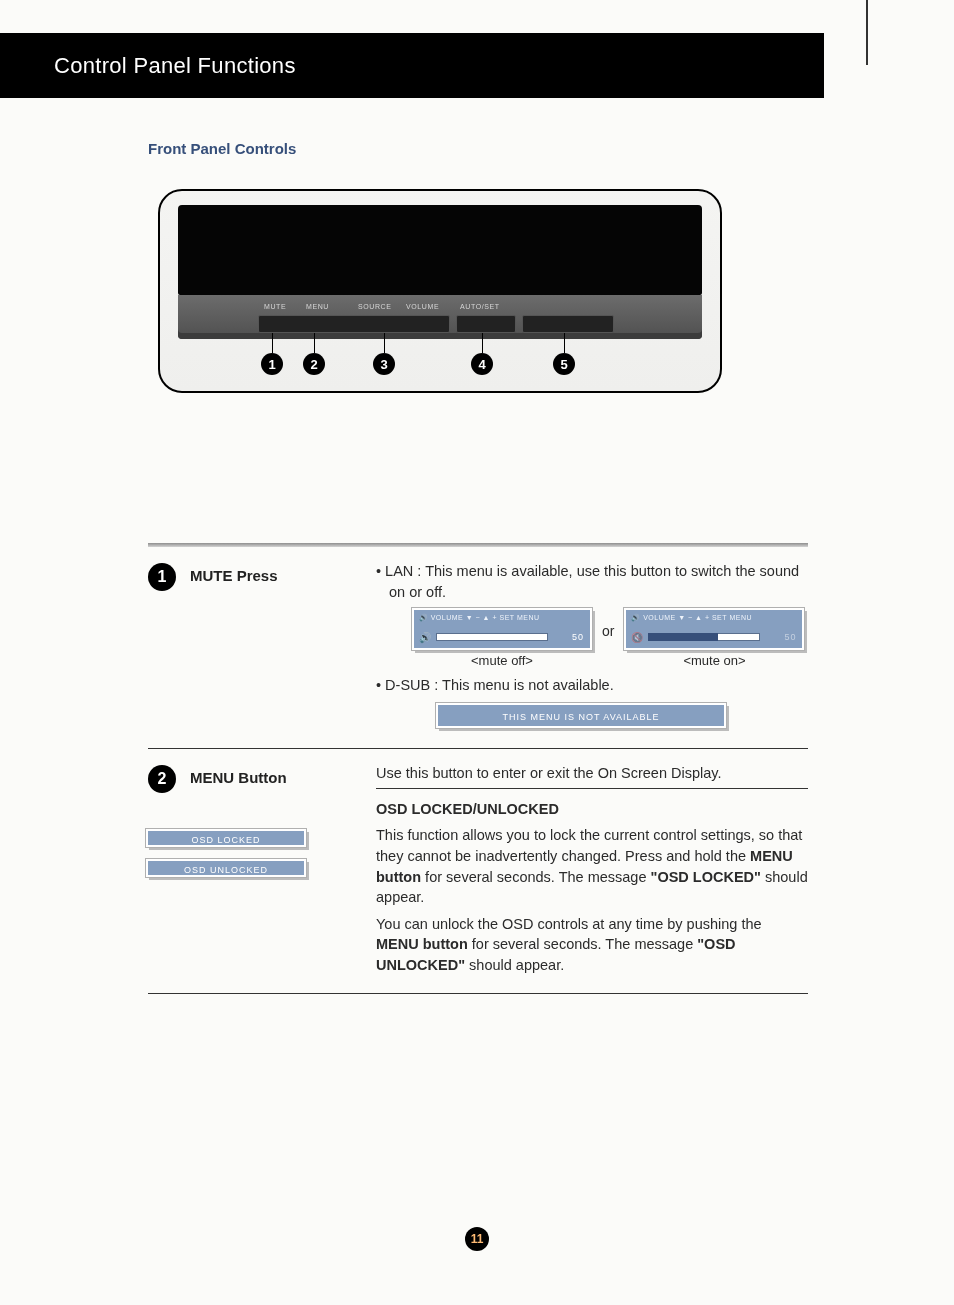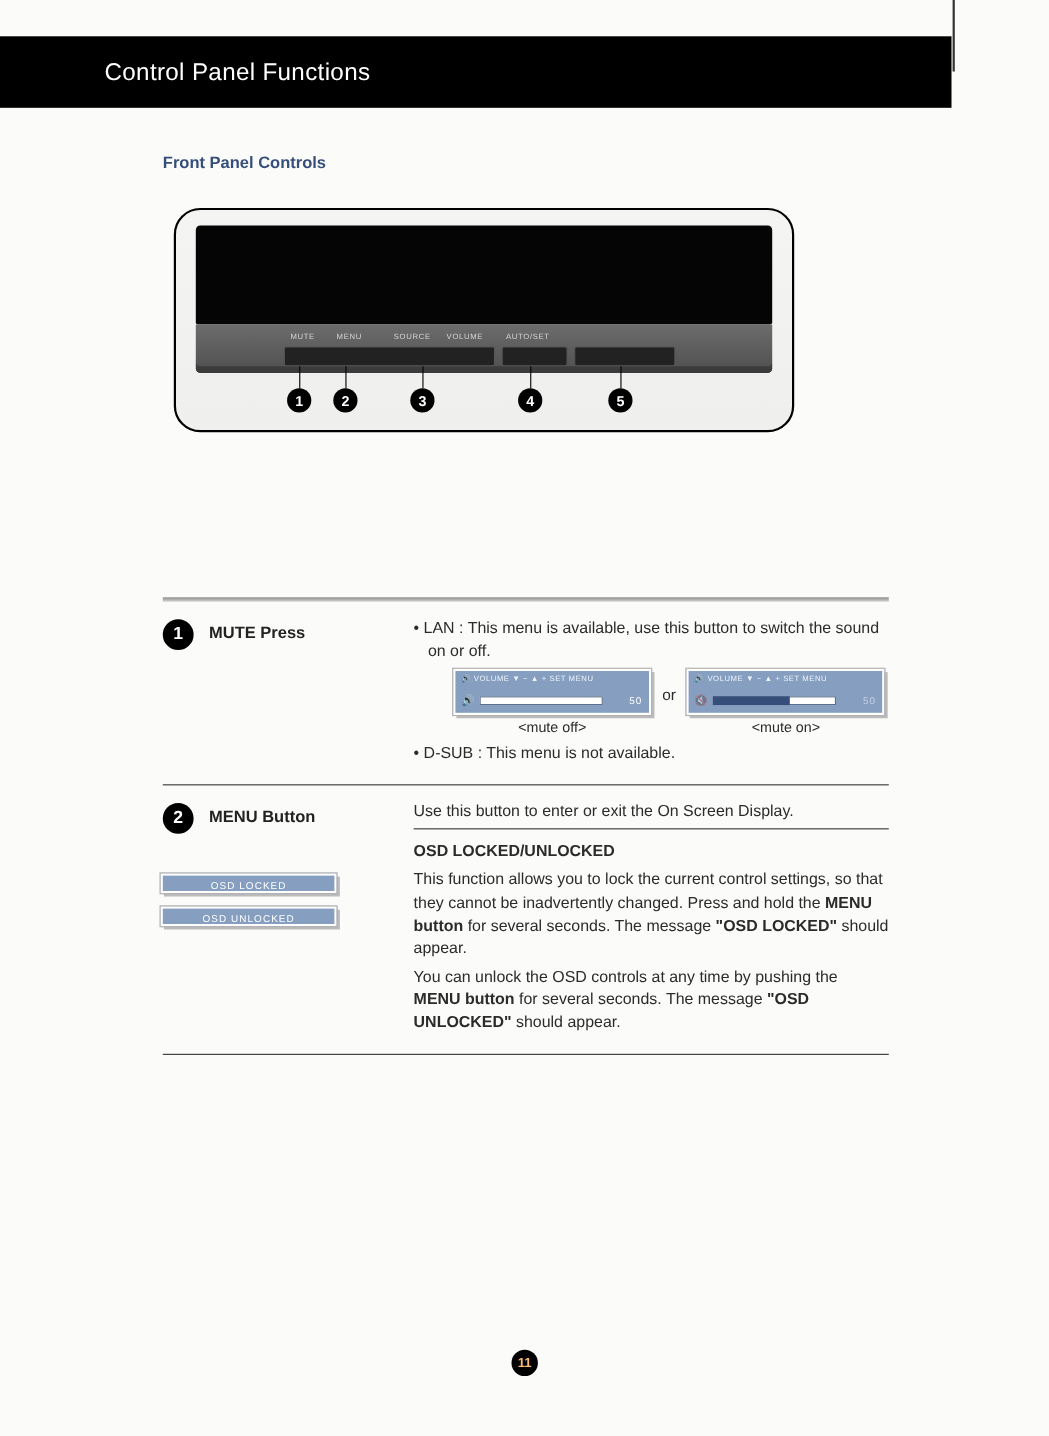--- a/index.html
+++ b/index.html
@@ -10,21 +10,21 @@
     height: 1305px;
     position: relative;
     color: #2b2b2b;
   }
   .page-header {
     background: #000;
     height: 65px;
     margin-top: 33px;
     display: flex;
     align-items: center;
-    padding-left: 95px;
+    padding-left: 54px;
     color: #fff;
     font-size: 22px;
     letter-spacing: 0.3px;
     width: 770px;
   }
   .vrule {
     position: absolute;
     left: 866px;
     top: 0;
     width: 2px;
@@ -222,20 +222,21 @@
           <div class="osd-box osd-vol">
             <div class="hdr">🔊 <span>VOLUME   ▼ − ▲ +  SET  MENU</span></div>
             <div class="spk" style="opacity:.4">🔇</div>
             <div class="bar fill"></div>
             <div class="val" style="opacity:.5">50</div>
           </div>
           <div class="mute-lbl">&lt;mute on&gt;</div>
         </div>
       </div>
       <div class="bullet" style="margin-top:4px">• D-SUB : This menu is not available.</div>
+      <div class="osd-box osd-msg">THIS MENU IS NOT AVAILABLE</div>
     </div>
   </div>
 
   <div class="item last">
     <div class="item-left" style="flex-direction:column;">
       <div style="display:flex; gap:14px;">
         <div class="big-circle">2</div>
         <div class="item-title">MENU Button</div>
       </div>
       <div class="lock-col">

